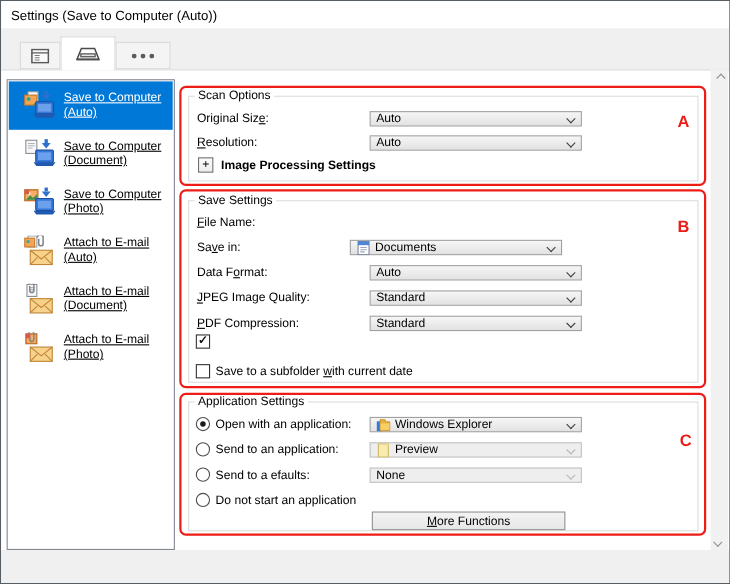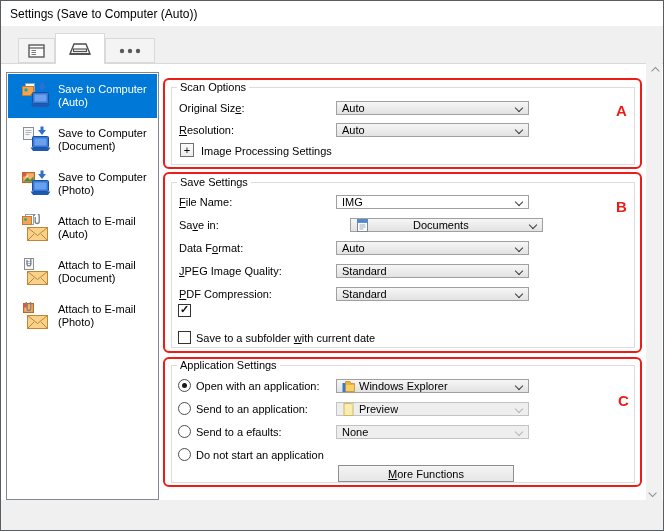--- a/index.html
+++ b/index.html
@@ -22,27 +22,27 @@
   #tab-2 { left:54px; width:50px; }
   #tab-3 { left:104px; width:50px; }
   
   .page { position:absolute; left:0; top:62px; width:100%; height:437px;
           background:#fff; border-top:1px solid #d9d9d9; z-index:1; }
   
   .sidebar { position:absolute; left:5px; top:71px; width:153px; height:428px;
              background:#fff; border:1px solid #828790; z-index:4; }
   .side-item { position:absolute; left:1px; width:149px; height:44px; display:flex; align-items:center; cursor:default; }
   .side-item .sicon { width:30px; height:28px; margin-left:13px; flex:0 0 30px; }
-  .side-item .stext { margin-left:7px; line-height:13px; }
+  .side-item .stext { margin-left:7px; line-height:13px;text-decoration:underline; }
   .side-item.selected { background:#0078d7; color:#fff; }
   
   .gb { position:absolute; border:1px solid #dcdcdc; z-index:2; }
   .gbtitle { position:absolute; background:#fff; padding:0 3px; z-index:3; white-space:nowrap; }
   .lbl { position:absolute; z-index:3; white-space:nowrap;text-align:center; }
-  .bold { font-weight:normal; }
+  .bold { font-weight:bold; }
   
   .combo { position:absolute; width:193px; height:14px; border:1px solid #a0a0a0;
            background:linear-gradient(#f6f6f6,#e2e2e2); z-index:3;
            display:flex; align-items:center; padding-left:5px; }
   .combo.edit { background:#fff; }
   .combo.disabled { background:#eeeeee; border-color:#c3c3c3; }
   .combo .cicon { width:13px; height:13px; margin-right:4px; flex:0 0 13px; }
   .combo .ctext { white-space:nowrap; overflow:hidden; }
   .chev { position:absolute; right:6px; top:3px; width:6px; height:6px;
           border-left:1px solid #3c3c3c; border-bottom:1px solid #3c3c3c; transform:rotate(-45deg); }
@@ -230,27 +230,23 @@
     <span class="chev"></span>
   </div>
 
   <div class="expbtn" style="left:179px; top:142px;">+</div>
   <div class="lbl bold" style="left:200px; top:144px;">Image Processing Settings</div>
 
   <div class="gb" style="left:170px; top:181px; width:464px; height:166px;"></div>
   <div class="gbtitle" style="left:176px; top:175px;">Save Settings</div>
 
   <div class="lbl" style="left:178px; top:195px;"><u>F</u>ile Name:</div>
-  <div class="combo edit" style="left:335px; top:194px;">
-    <span class="ctext">IMG</span>
-    <span class="chev"></span>
-  </div>
 
   <div class="lbl" style="left:178px; top:218px;">Sa<u>v</u>e in:</div>
-  <div class="combo" style="left:349px; top:217px;gap:40px;">
+  <div class="combo" style="left:317px; top:217px;">
     <svg class="cicon" viewBox="0 0 13 13">
       <rect x="1.5" y="0.5" width="10" height="12" fill="#fff" stroke="#7d8699"></rect>
       <rect x="1.5" y="0.5" width="10" height="3.4" fill="#4f86d8"></rect>
       <line x1="3.5" y1="6" x2="9.5" y2="6" stroke="#9aa6bd"></line>
       <line x1="3.5" y1="8" x2="9.5" y2="8" stroke="#9aa6bd"></line>
       <line x1="3.5" y1="10" x2="7.5" y2="10" stroke="#9aa6bd"></line>
     </svg>
     <span class="ctext">Documents</span>
     <span class="chev"></span>
   </div>

